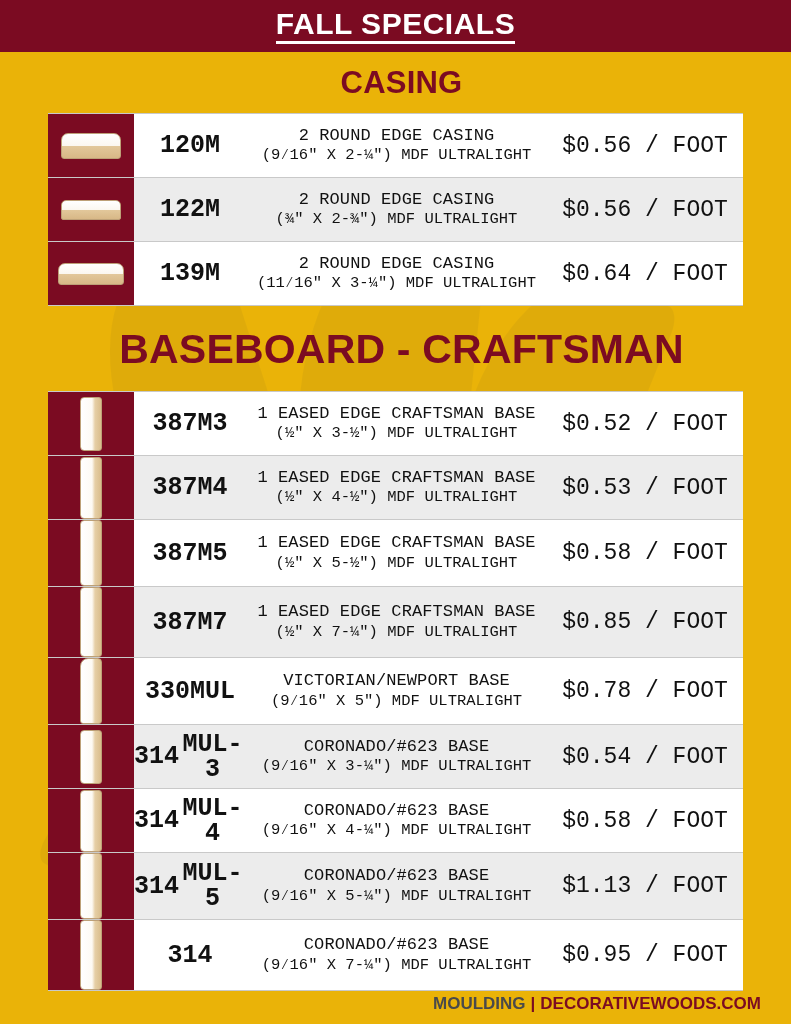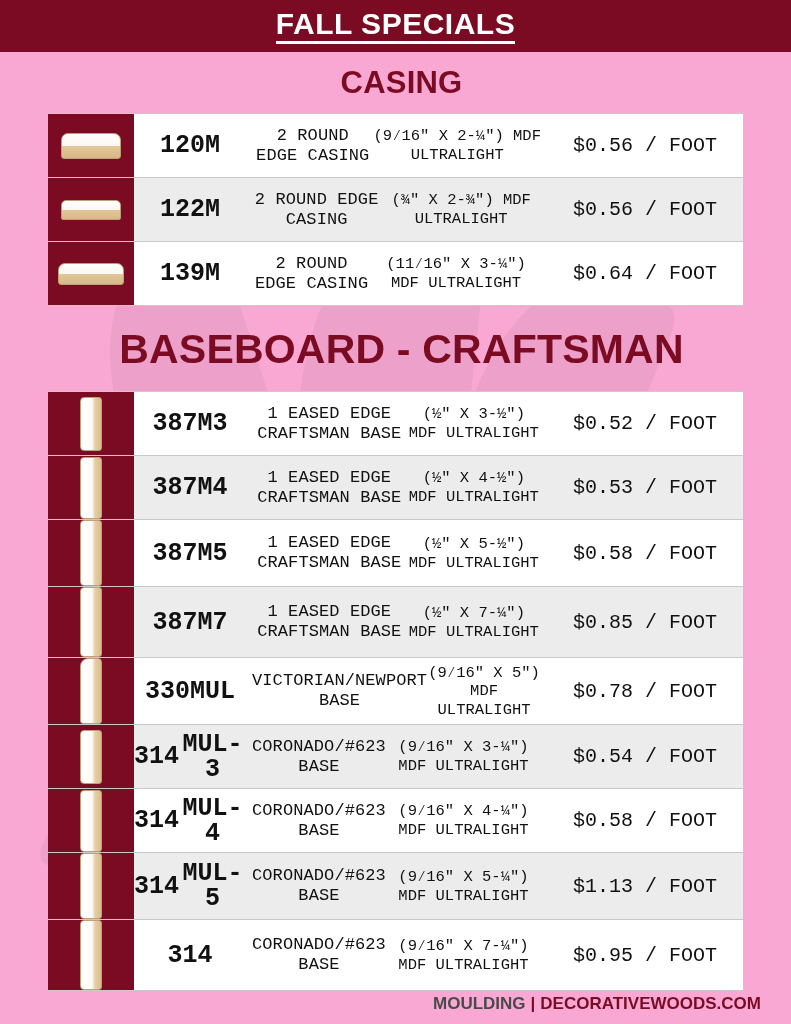--- a/index.html
+++ b/index.html
@@ -7,21 +7,21 @@
     width: 791px;
     height: 1024px;
     background: #ffffff;
     font-family: "Liberation Sans", sans-serif;
     overflow: hidden;
   }
   .page {
     position: relative;
     width: 791px;
     height: 1024px;
-    background: #f9a8d4;
+    background: #eab308;
   }
   
   .watermark {
     position: absolute;
     left: 0; top: 230px;
     width: 791px; height: 720px;
     opacity: 0.055;
     pointer-events: none;
     z-index: 0;
   }
@@ -93,34 +93,35 @@
     font-weight: bold;
     font-size: 25px;
     color: #111;
     line-height: 1.0;
     padding: 2px 0;
   }
   .col-code .two-line { display: block; }
   .col-desc {
     flex: 1 1 auto;
     display: flex;
+    flex-direction: column;
     align-items: center;
     justify-content: center;
     text-align: center;
     padding: 4px 6px;
   }
   .desc-main { font-size: 17px; color: #111; letter-spacing: 0.1px; line-height: 1.15; }
   .desc-sub { font-size: 15.5px; color: #111; line-height: 1.2; margin-top: 1px; }
   .col-price {
     width: 196px;
     flex: 0 0 196px;
     display: flex;
     align-items: center;
     justify-content: center;
-    font-size: 20px;
+    font-size: 23px;
     color: #111;
   }
 
   
   .prof-casing {
     width: 60px; height: 26px;
     background: linear-gradient(180deg,#ffffff 0%, #fbf7f0 48%, #e2c79a 52%, #d8b887 100%);
     border: 1px solid #bda077;
     border-radius: 7px 7px 3px 3px;
     position: relative;

